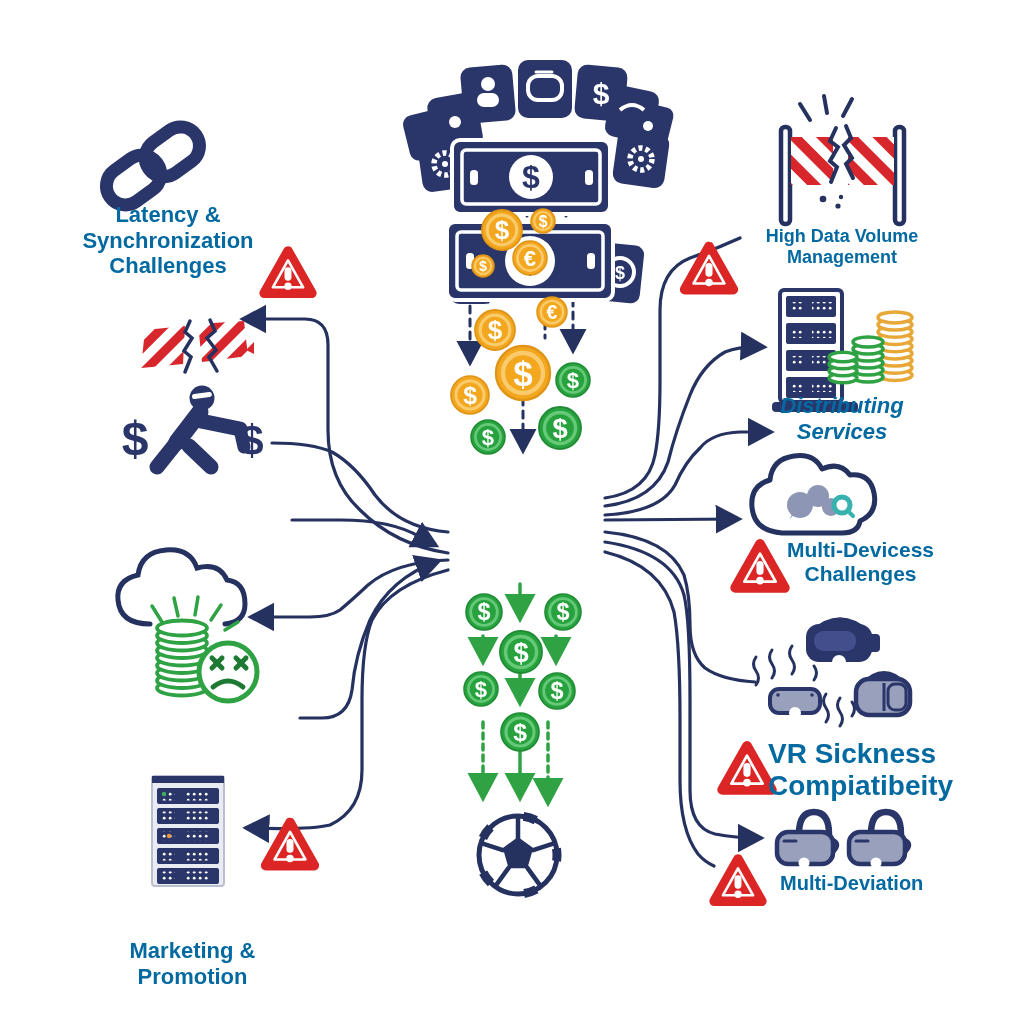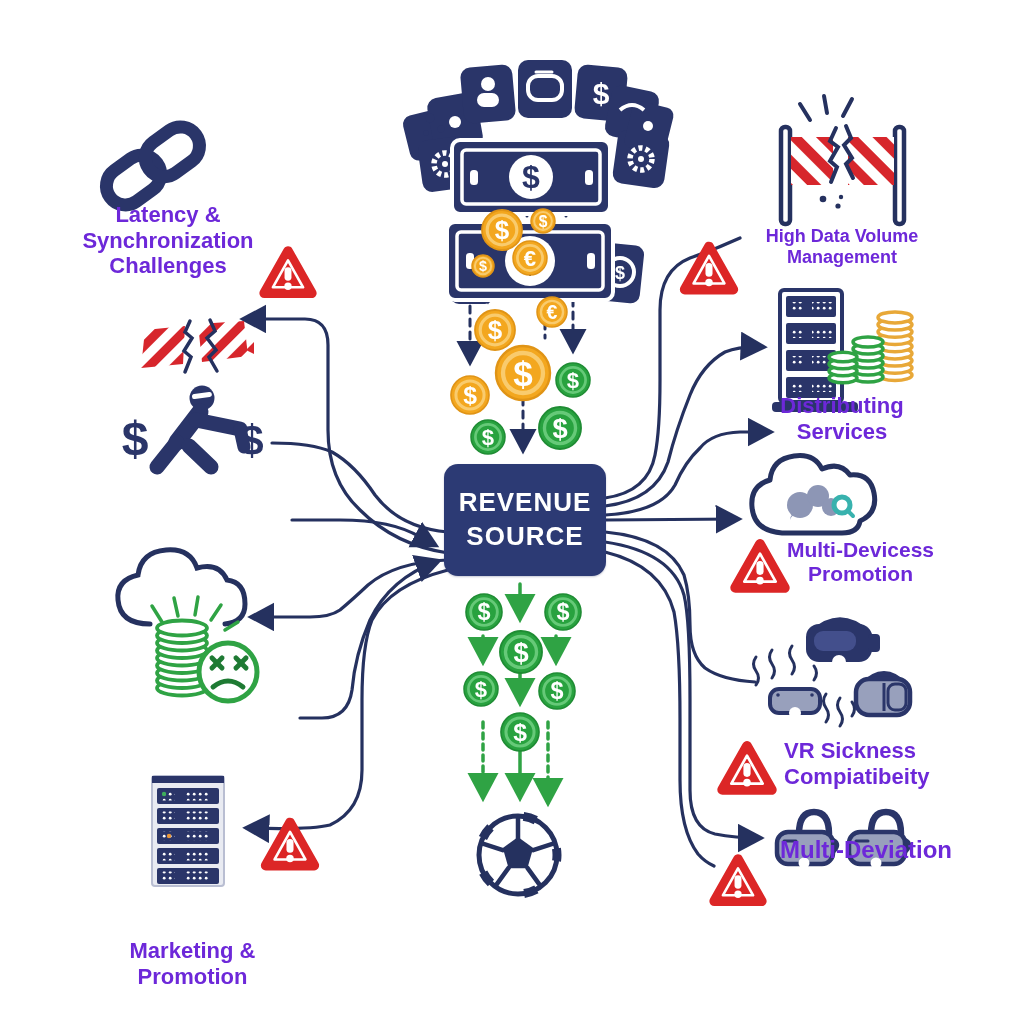--- a/index.html
+++ b/index.html
@@ -1,19 +1,19 @@
 <!DOCTYPE html>
 <html><head>
 <meta charset="utf-8">
 <style>
   html,body{margin:0;padding:0;background:#fff;}
   .canvas{position:relative;width:1024px;height:1024px;background:#ffffff;overflow:hidden;
           font-family:"Liberation Sans",sans-serif;}
   .canvas > svg{position:absolute;left:0;top:0;}
-  .lbl{position:absolute;color:#6d28d9;font-weight:bold;text-align:center;
+  .lbl{position:absolute;color:#0369a1;font-weight:bold;text-align:center;
        white-space:pre-line;line-height:1.16;}
   .lbl.left{text-align:left;}
   #revenue-box{position:absolute;left:444px;top:464px;width:162px;height:112px;
        background:#2c3a74;color:#ffffff;font-weight:bold;font-size:26px;border-radius:14px;
        display:flex;align-items:center;justify-content:center;text-align:center;
        white-space:pre-line;letter-spacing:1px;line-height:1.3;
        box-shadow:0 1px 2px rgba(30,40,90,.25);}
 </style>
 </head>
 <body>
@@ -453,31 +453,29 @@
   <g>
     <use href="#warn" transform="translate(288,277) scale(1.08)"></use>
     <use href="#warn" transform="translate(709,273) scale(1.1)"></use>
     <use href="#warn" transform="translate(290,849) scale(1.1)"></use>
     <use href="#warn" transform="translate(760,571) scale(1.12)"></use>
     <use href="#warn" transform="translate(747,773) scale(1.12)"></use>
     <use href="#warn" transform="translate(738,885) scale(1.08)"></use>
   </g>
 </svg>
 
-<div id="revenue-box">REVENUE
-SOURCE</div>
 
 <div class="lbl" style="left:48px;top:202px;width:240px;font-size:22px;">Latency &amp;
 Synchronization
 Challenges</div>
 <div class="lbl" style="left:110px;top:898px;width:165px;font-size:22px;margin-top:40px;">Marketing &amp;
 Promotion</div>
 <div class="lbl" style="left:742px;top:226px;width:200px;font-size:18px;">High Data Volume
 Management</div>
-<div class="lbl" style="left:762px;top:393px;width:160px;font-size:22px;">Distributing
+<div class="lbl" style="left:762px;top:393px;width:160px;font-size:22px;font-style:italic;">Distributing
 Services</div>
 <div class="lbl" style="left:778px;top:538px;width:165px;font-size:21px;">Multi-Devicess
-Promotion</div>
-<div class="lbl left" style="left:784px;top:738px;width:190px;font-size:22px;">VR Sickness
+Challenges</div>
+<div class="lbl left" style="left:768px;top:738px;width:190px;font-size:28px;">VR Sickness
 Compiatibeity</div>
-<div class="lbl left" style="left:780px;top:836px;width:200px;font-size:24px;">Multi-Deviation</div>
+<div class="lbl left" style="left:780px;top:872px;width:200px;font-size:20px;">Multi-Deviation</div>
 
 </div>
 
 </body></html>

